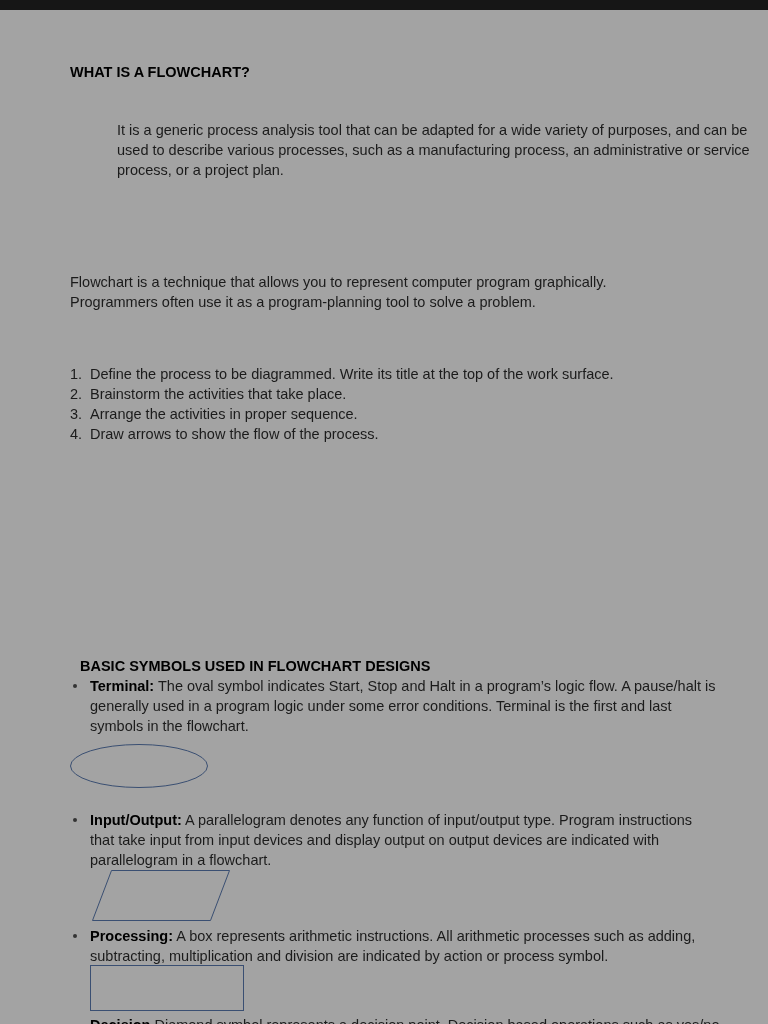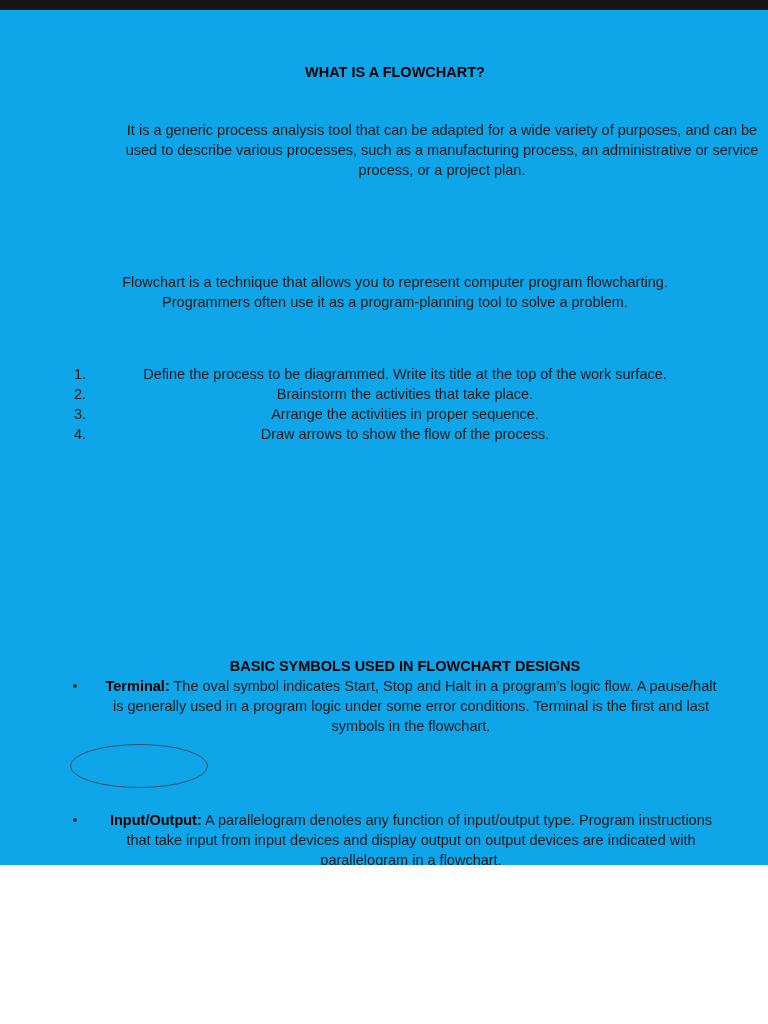--- a/index.html
+++ b/index.html
@@ -1,23 +1,22 @@
 <!DOCTYPE html>
 <html><head>
 <meta charset="utf-8">
 <style>
   html,body { margin:0; padding:0; background:#ffffff; }
   .page {
     position:relative;
-    width:768px; height:865px;
-    background:#0ea5e9;
+    width:768px; height:1024px;
+    background:#a3a3a3;
     overflow:hidden;
     font-family:"Liberation Sans", sans-serif;
     color:#1b1b1b;
-    text-align:center;
     -webkit-font-smoothing:antialiased;
   }
   .topbar {
     position:absolute; top:0; left:0;
     width:768px; height:10px;
     background:#161616;
   }
   .blk {
     position:absolute; left:70px; width:650px;
     font-size:14.5px; line-height:20px;
@@ -25,21 +24,21 @@
   .heading { font-weight:bold; color:#000; font-size:14.5px; }
   .numlist .row { display:flex; }
   .numlist .num { width:20px; flex:0 0 20px; }
   .numlist .txt { flex:1; }
   .bullet-item { position:absolute; left:70px; width:650px; font-size:14.5px; line-height:20px; }
   .bullet-item .dot {
     position:absolute; left:3px; top:8px;
     width:4px; height:4px; border-radius:50%;
     background:#333;
   }
-  .bullet-item .btxt { display:block; margin-left:32px; }
+  .bullet-item .btxt { display:block; margin-left:20px; }
   .blabel { font-weight:bold; color:#000; }
   .shape { position:absolute; }
   .shape svg { display:block; }
   .partial-line {
     position:absolute; left:90px; width:640px;
     font-size:14.5px; line-height:20px;
   }
 </style>
 </head>
 <body>
@@ -47,21 +46,21 @@
 <div class="page">
 
   <div class="topbar"></div>
 
   <div class="blk heading" style="top:62px;">WHAT IS A FLOWCHART?</div>
 
 
   <div class="blk" style="top:120px;margin-left:47px;">It is a generic process analysis tool that can be adapted for a wide variety of purposes, and can be used to describe various processes, such as a manufacturing process, an administrative or service process, or a project plan.</div>
 
 
-  <div class="blk" style="top:272px;">Flowchart is a technique that allows you to represent computer program flowcharting.</div>
+  <div class="blk" style="top:272px;">Flowchart is a technique that allows you to represent computer program graphically.</div>
 
   <div class="blk" style="top:292px;">Programmers often use it as a program-planning tool to solve a problem.</div>
 
 
   <div class="blk numlist" style="top:364px;">
     <div class="row">
       <span class="num">1.</span>
       <span class="txt">Define the process to be diagrammed. Write its title at the top of the work surface.</span>
     </div>
     <div class="row">
@@ -95,20 +94,24 @@
     <span class="dot"></span>
     <span class="btxt"><span class="blabel">Input/Output:</span><span> A parallelogram denotes any function of input/output type. Program instructions that take input from input devices and display output on output devices are indicated with parallelogram in a flowchart.</span></span>
   </div>
 
   <div class="shape" style="top:870px; left:92px;">
     <svg width="138" height="51" viewBox="0 0 138 51">
       <polygon points="19.5,0.5 137.5,0.5 118.5,50.5 0.5,50.5" fill="none" stroke-width="1" stroke="#3a4f72"></polygon>
     </svg>
   </div>
 
+  <div class="bullet-item" style="top:926px;">
+    <span class="dot"></span>
+    <span class="btxt"><span class="blabel">Processing:</span><span> A box represents arithmetic instructions. All arithmetic processes such as adding, subtracting, multiplication and division are indicated by action or process symbol.</span></span>
+  </div>
 
   <div class="shape" style="top:965px; left:90px;">
     <svg width="154" height="46" viewBox="0 0 154 46">
       <rect x="0.5" y="0.5" width="153" height="45" fill="none" stroke-width="1" stroke="#3a4f72"></rect>
     </svg>
   </div>
 
   <div class="partial-line" style="top:1015px;">
     <span class="blabel">Decision</span><span> Diamond symbol represents a decision point. Decision based operations such as yes/no</span>
   </div>

